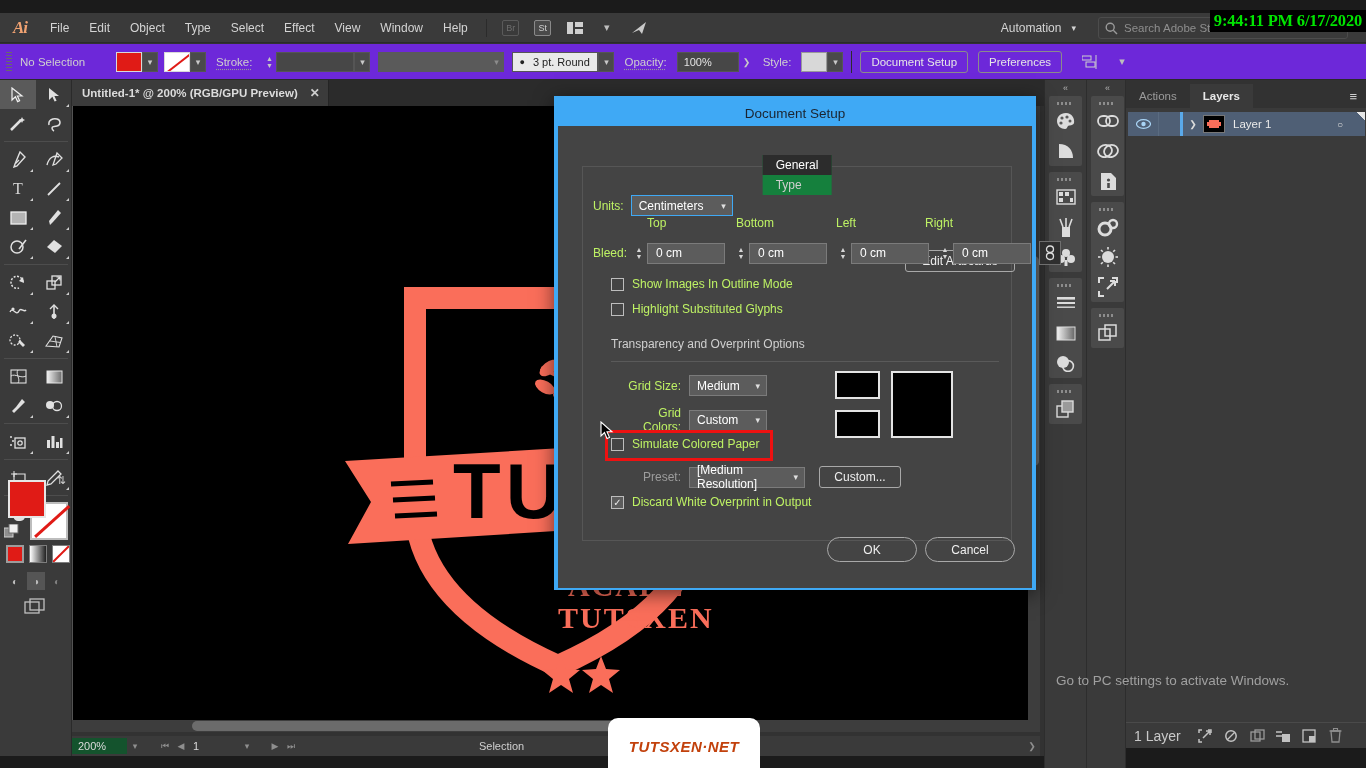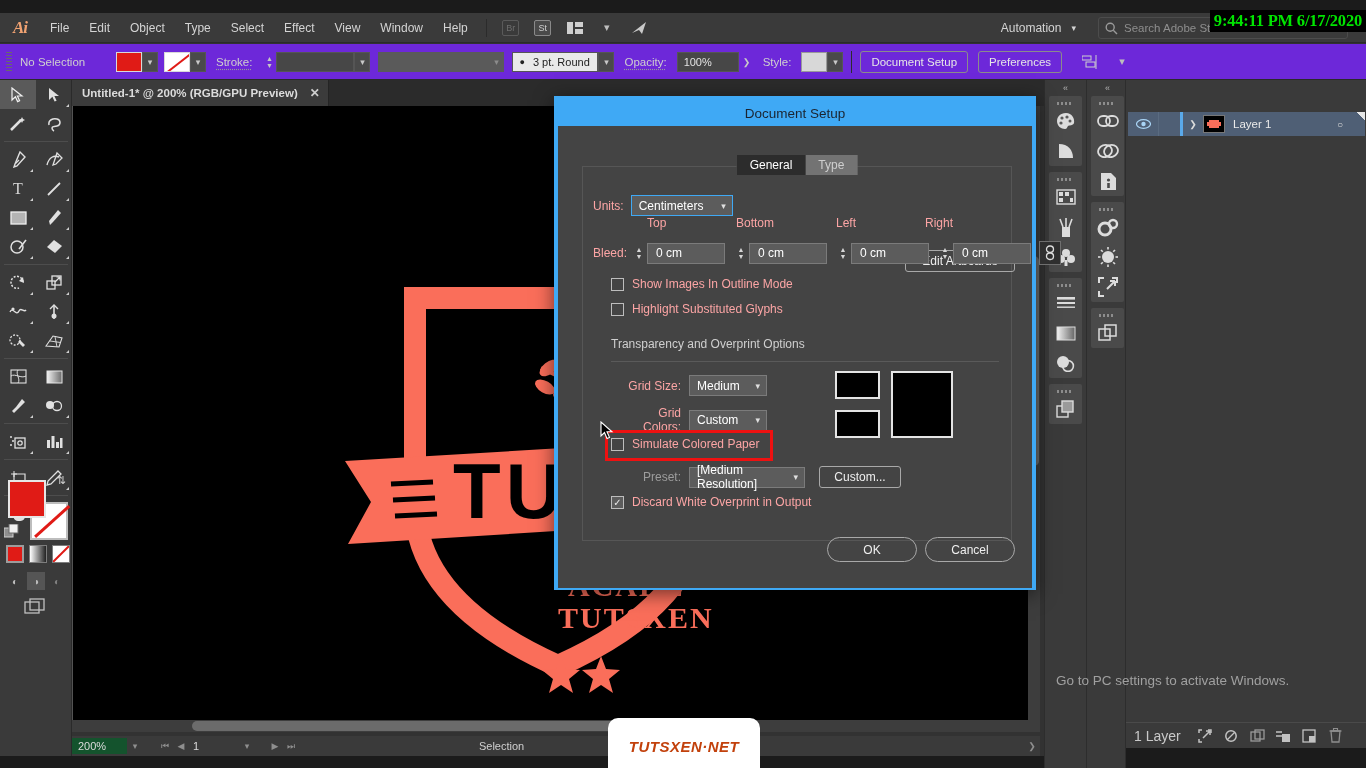--- a/index.html
+++ b/index.html
@@ -168,25 +168,25 @@
   .activate{position:absolute;left:1056px;top:672px;width:300px;z-index:40;color:#9d9d9d;pointer-events:none;}
   .activate .a1{font-size:22px;color:#a6a6a6;line-height:26px;}
   .activate .a2{font-size:13.5px;color:#a0a0a0;line-height:18px;}
 
   
   .dialog{position:absolute; left:554px; top:96px; width:482px; height:494px;
     background:#3fa9f5; padding:4px; box-shadow:0 4px 18px rgba(0,0,0,.55); z-index:50;}
   .dlg-title{height:26px;display:flex;align-items:center;justify-content:center;color:#1b2430;font-size:13.5px;}
   .dlg-body{background:#444;height:462px;position:relative;padding:14px;}
   .dlg-inner{position:absolute;left:24px;top:40px;width:430px;height:375px;border:1px solid #565656;}
-  .tabs{position:absolute;left:50%;transform:translateX(-50%);top:-12px;display:flex;background:#737373;}
+  .tabs{position:absolute;left:50%;transform:translateX(-50%);top:-12px;display:flex;background:#15803d;flex-direction:column;}
   .dtab{padding:3px 13px;font-size:12px;color:#cfcfcf;}
   .dtab.active{background:#2c2c2c;color:#fff;}
   .row{position:absolute;display:flex;align-items:center;}
-  .lbl{color:#fca5a5;font-size:12px;}
+  .lbl{color:#bef264;font-size:12px;}
   .lbl.dim{color:#9d9d9d;}
   .sel{height:21px;background:#5c5c5c;border:1px solid #7b7b7b;color:#fff;font-size:12px;
        display:flex;align-items:center;padding:0 20px 0 7px;position:relative;}
   .sel.focus{border:1px solid #3fa9f5;}
   .sel .cv{position:absolute;right:6px;font-size:9px;color:#e0e0e0;}
   .btn-o{border:1px solid #a9a9a9;border-radius:3px;color:#efefef;font-size:12px;
     display:flex;align-items:center;justify-content:center;background:transparent;}
   .num{height:21px;background:#5c5c5c;border:1px solid #7b7b7b;color:#fff;font-size:12px;
     display:flex;align-items:center;padding-left:8px;}
   .spin{width:12px;display:flex;flex-direction:column;align-items:center;justify-content:center;color:#d6d6d6;font-size:7px;line-height:7px;margin-right:2px;}
@@ -826,20 +826,25 @@
       <div class="rail-icon">
         <svg width="20" height="18" viewBox="0 0 20 18">
             <rect x="1" y="5" width="11" height="11" fill="none" stroke="#dcdcdc" stroke-width="1.5"></rect>
             <rect x="7" y="1" width="11" height="11" fill="none" stroke="#dcdcdc" stroke-width="1.5"></rect>
           </svg>
       </div>
     </div>
   </div>
 
   <div class="rightpanel">
+    <div class="panel-tabs">
+      <div class="ptab">Actions</div>
+      <div class="ptab active">Layers</div>
+      <div class="pmenu">≡</div>
+    </div>
     <div class="layers-body">
       <div class="layer-row">
         <div class="eye">
           <svg width="15" height="10" viewBox="0 0 15 10">
               <ellipse cx="7.5" cy="5" rx="7" ry="4.3" fill="none" stroke="#a9d4f5" stroke-width="1.2"></ellipse>
               <circle cx="7.5" cy="5" r="2.2" fill="#a9d4f5"></circle>
             </svg>
         </div>
         <div class="lockcol"></div>
         <div style="width:3px;height:100%;background:#5aa9ea"></div>

